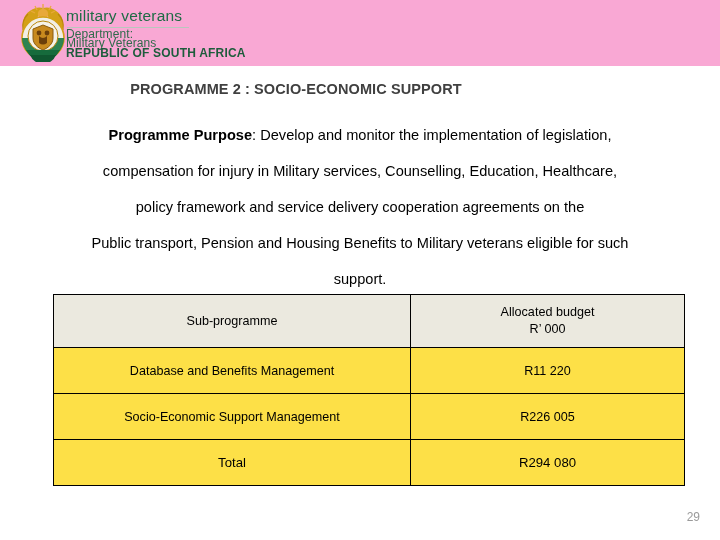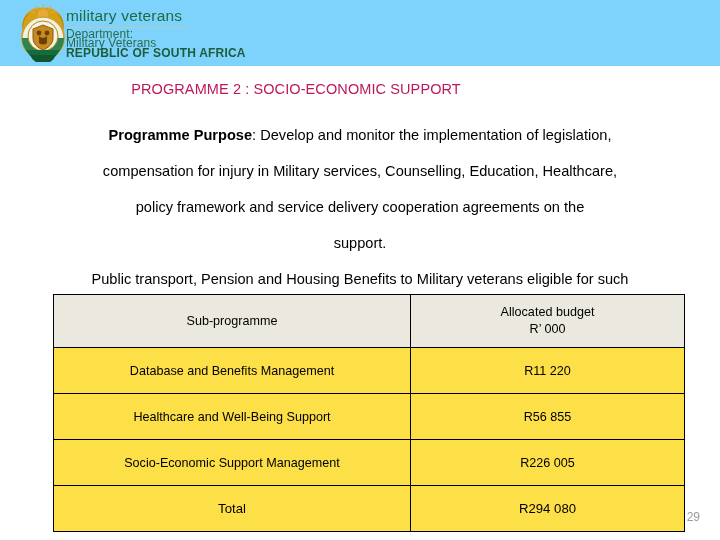--- a/index.html
+++ b/index.html
@@ -15,21 +15,21 @@
     position: relative;
   }
 
   
   .header-band {
     position: absolute;
     top: 0;
     left: 0;
     width: 720px;
     height: 66px;
-    background: #7dd3fc;
+    background: #f9a8d4;
   }
   .logo-wrap {
     position: absolute;
     left: 14px;
     top: 2px;
     width: 58px;
     height: 60px;
   }
   .dept-text {
     position: absolute;
@@ -65,22 +65,22 @@
   }
 
   
   .slide-title {
     position: absolute;
     top: 81px;
     left: 0;
     width: 592px;
     text-align: center;
     font-size: 14.5px;
-    font-weight: normal;
-    color: #be185d;
+    font-weight: bold;
+    color: #404040;
     letter-spacing: 0.1px;
   }
 
   
   .purpose-block {
     position: absolute;
     top: 117px;
     left: 14px;
     width: 692px;
     text-align: center;
@@ -189,46 +189,42 @@
     <div class="dept-sub3">REPUBLIC OF SOUTH AFRICA</div>
   </div>
 </div>
 
 <div class="slide-title">PROGRAMME 2 : SOCIO-ECONOMIC SUPPORT</div>
 
 <div class="purpose-block">
   <span class="purpose-line"><span class="lead">Programme Purpose</span><span>: Develop and monitor the implementation of legislation,</span></span>
   <span class="purpose-line">compensation for injury in Military services, Counselling, Education, Healthcare,</span>
   <span class="purpose-line">policy framework and service delivery cooperation agreements on the</span>
+  <span class="purpose-line">Public transport, Pension and Housing Benefits to Military veterans eligible for such</span>
   <span class="purpose-line">support.</span>
-  <span class="purpose-line">Public transport, Pension and Housing Benefits to Military veterans eligible for such</span>
 </div>
 
 <div class="page-number">29</div>
 
 <table class="budget-table">
   <thead>
     <tr>
       <td class="col-sub">Sub-programme</td>
       <td class="col-amt">
         <span>Allocated budget</span>
         <span class="hdr-line2">R’ 000</span>
       </td>
     </tr>
   </thead>
   <tbody>
     <tr>
       <td>Database and Benefits Management</td>
       <td>R11 220</td>
     </tr>
     <tr>
-      <td>Healthcare and Well-Being Support</td>
-      <td>R56 855</td>
-    </tr>
-    <tr>
       <td>Socio-Economic Support Management</td>
       <td>R226 005</td>
     </tr>
     <tr class="total-row">
       <td>Total</td>
       <td>R294 080</td>
     </tr>
   </tbody>
 </table>
 

